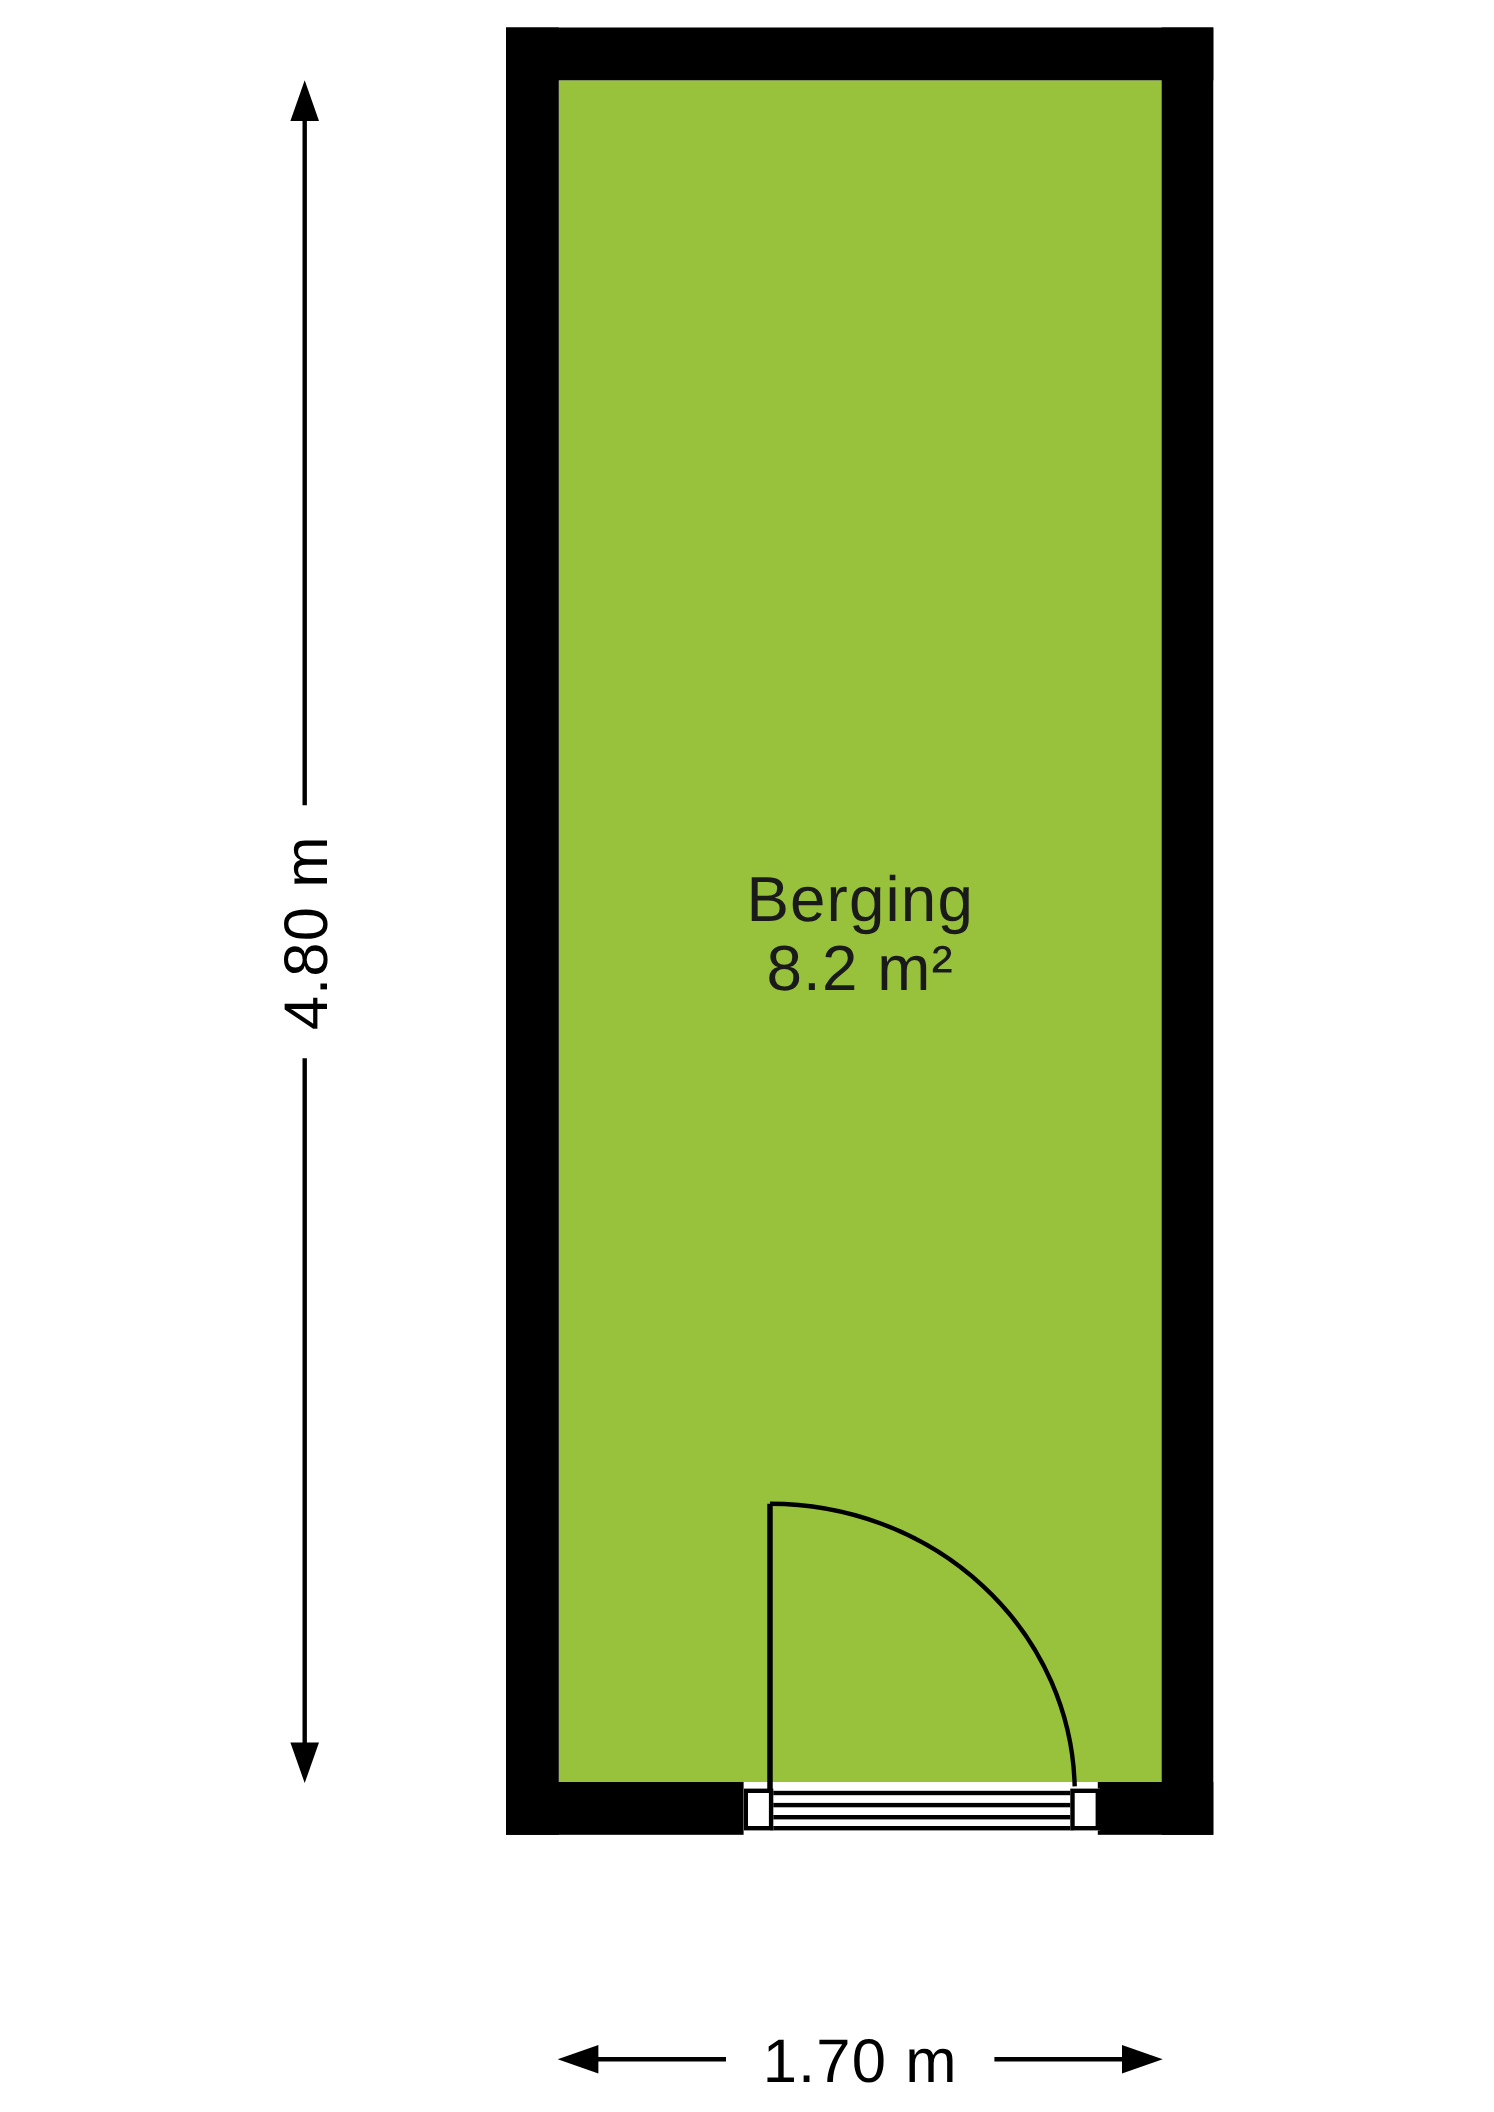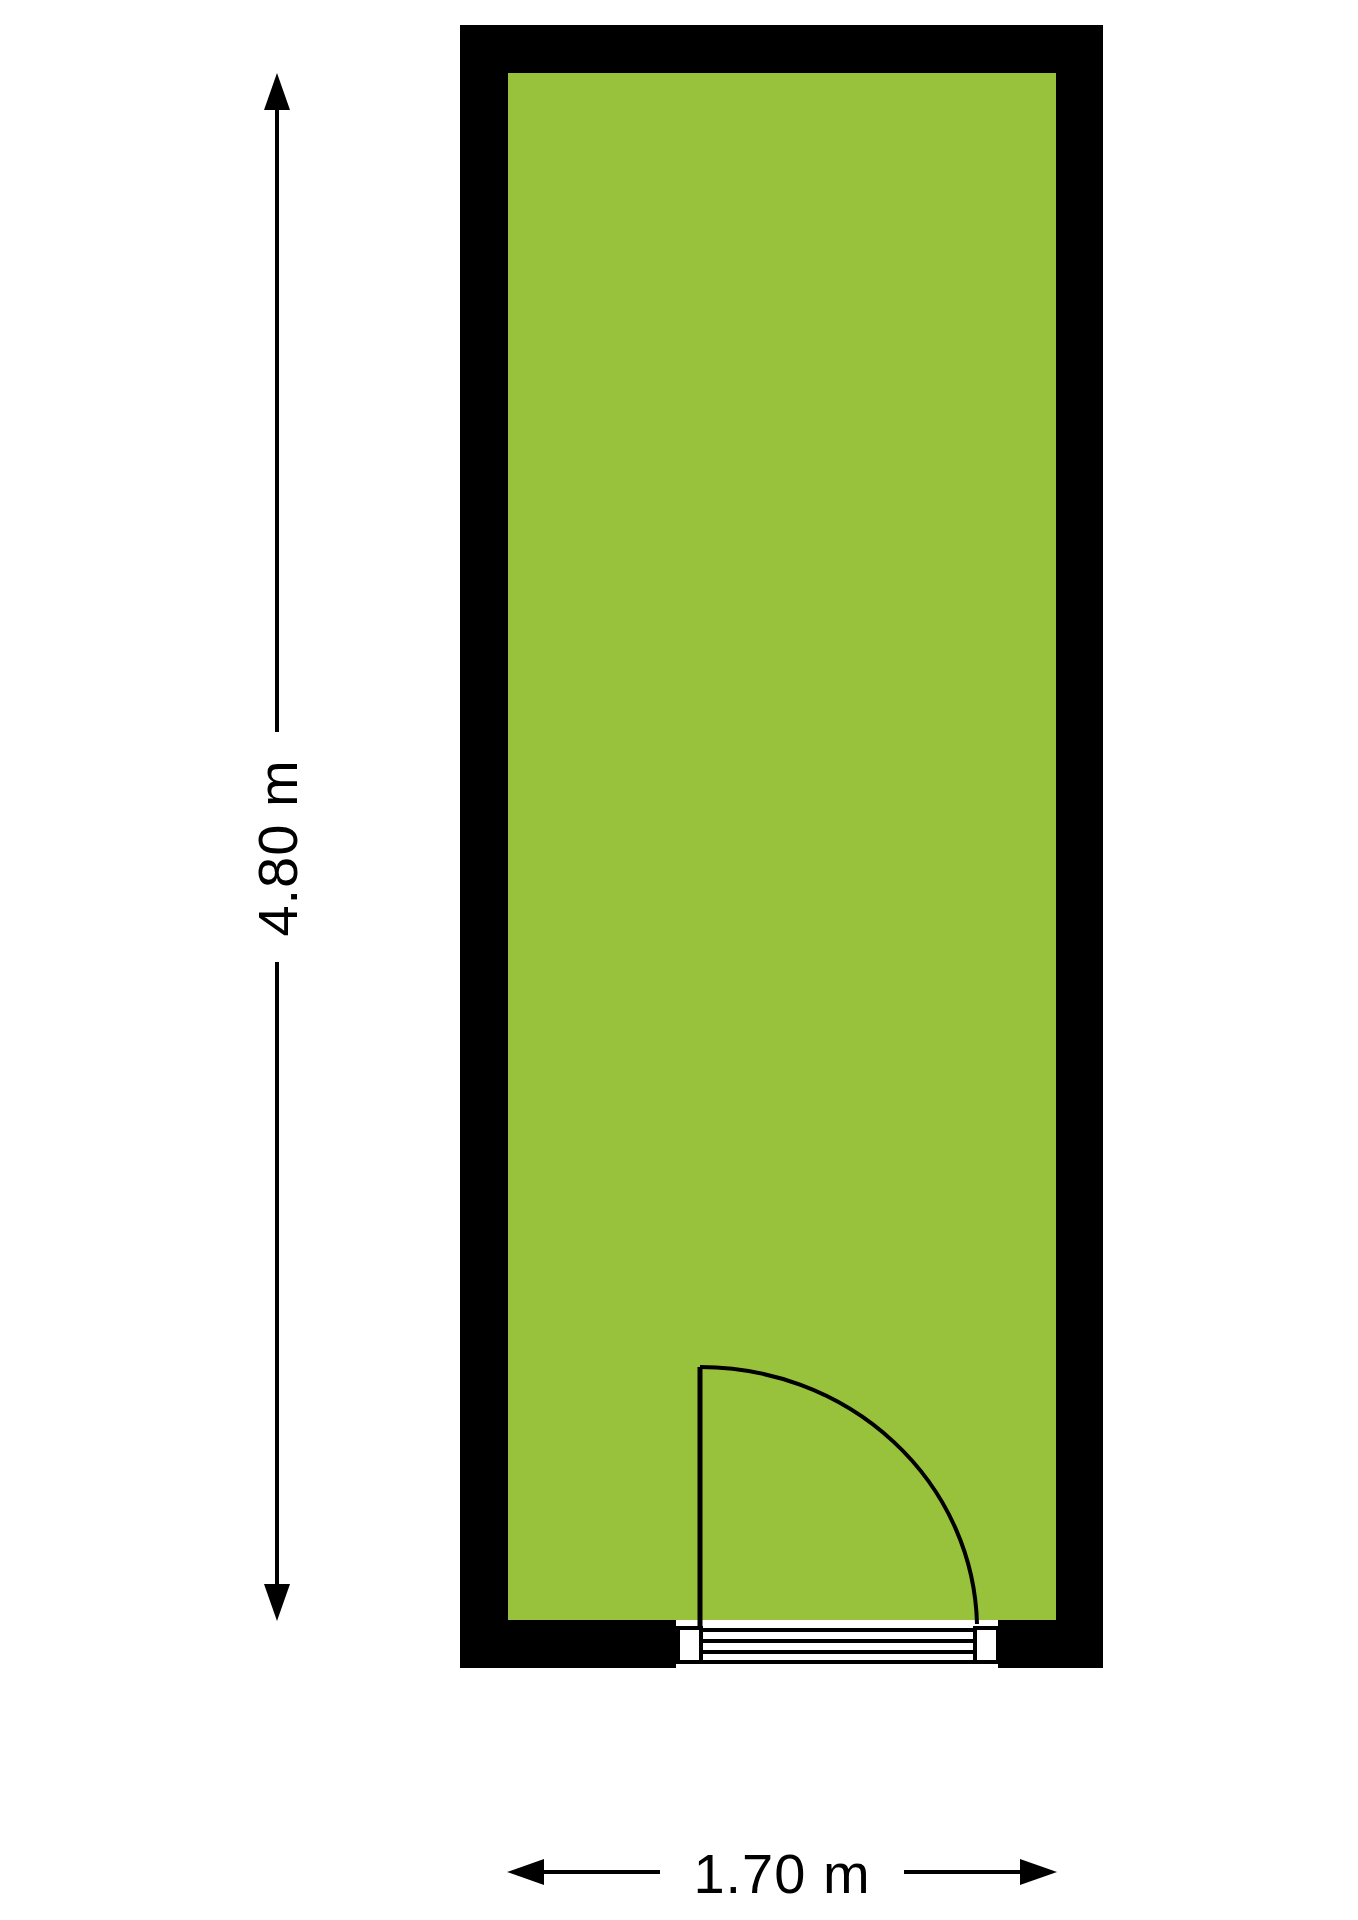--- a/index.html
+++ b/index.html
@@ -109,17 +109,21 @@
     <line x1="277" y1="962" x2="277" y2="1588" stroke="#000" stroke-width="4"></line>
     <polygon points="277,73 264,110 290,110" fill="#000"></polygon>
     <polygon points="277,1621 264,1584 290,1584" fill="#000"></polygon>
 
     <line x1="542" y1="1872" x2="660" y2="1872" stroke="#000" stroke-width="4"></line>
     <line x1="904" y1="1872" x2="1022" y2="1872" stroke="#000" stroke-width="4"></line>
     <polygon points="507,1872 544,1859 544,1885" fill="#000"></polygon>
     <polygon points="1057,1872 1020,1859 1020,1885" fill="#000"></polygon>
   </svg>
 
+  <div class="abs room-label">
+    <div>Berging</div>
+    <div>8.2 m²</div>
+  </div>
 
   <div class="abs dim-label vertical">4.80 m</div>
   <div class="abs dim-label horizontal">1.70 m</div>
 
 </div>
 
 </body></html>

